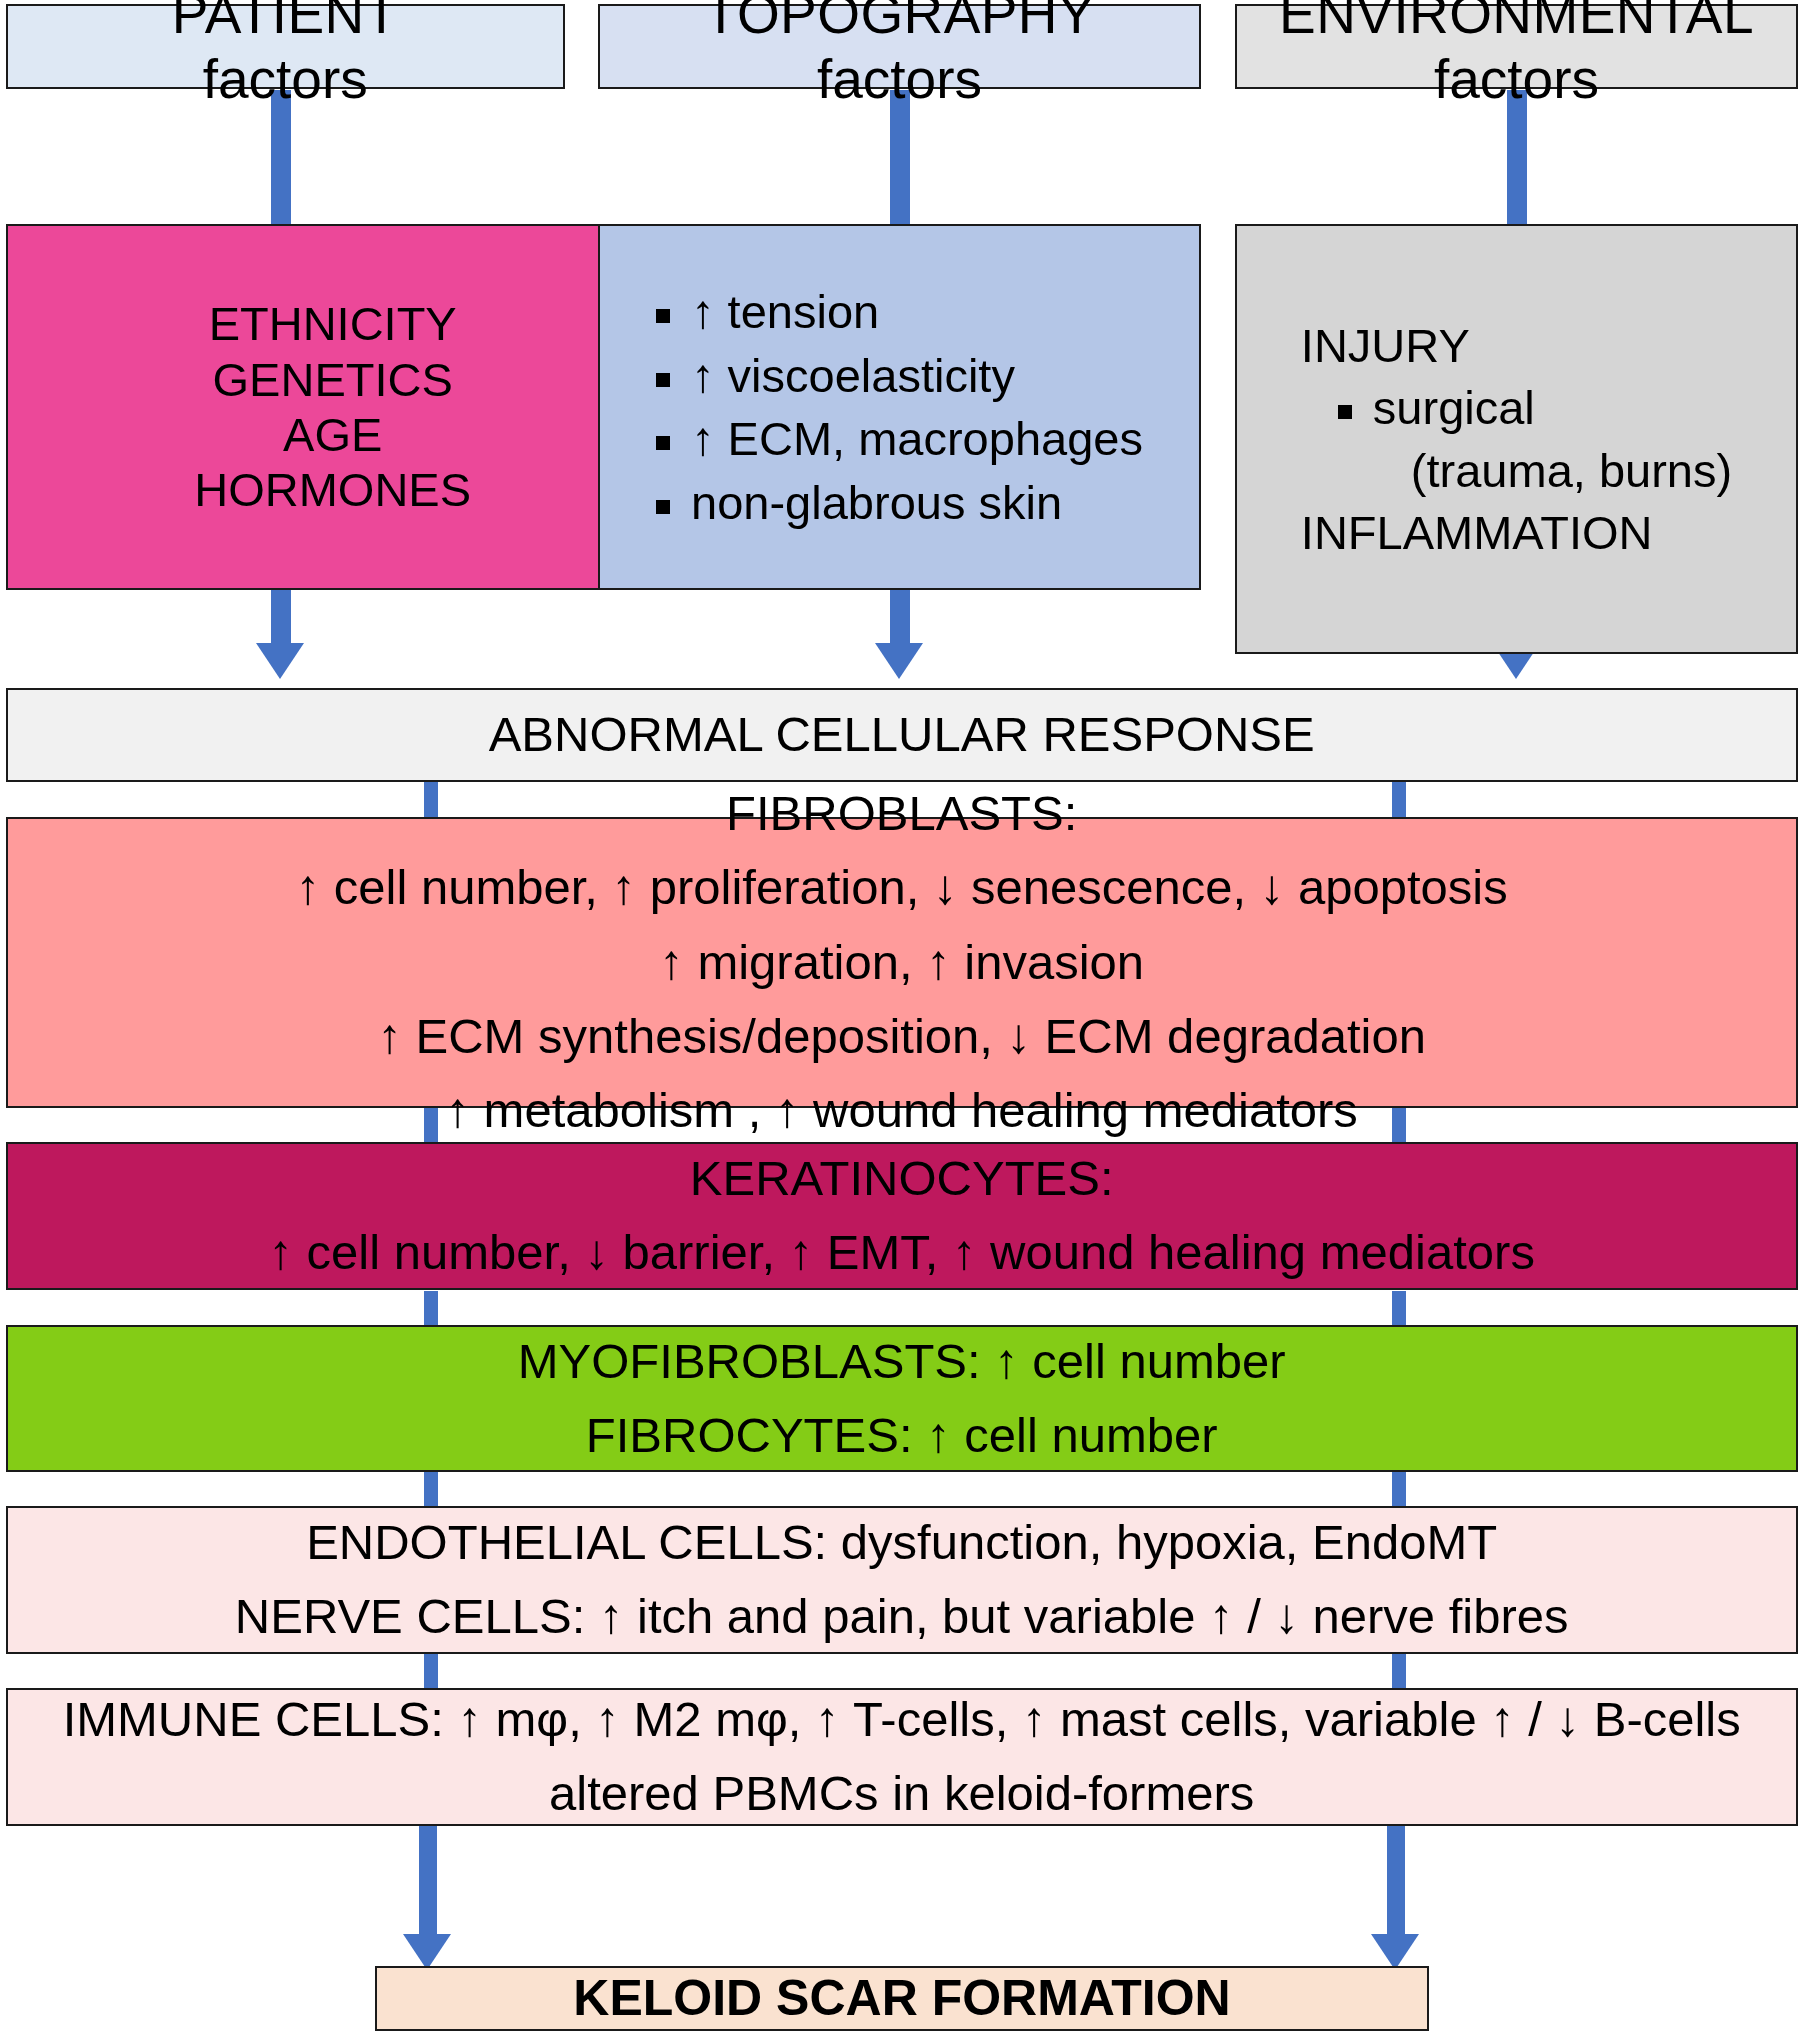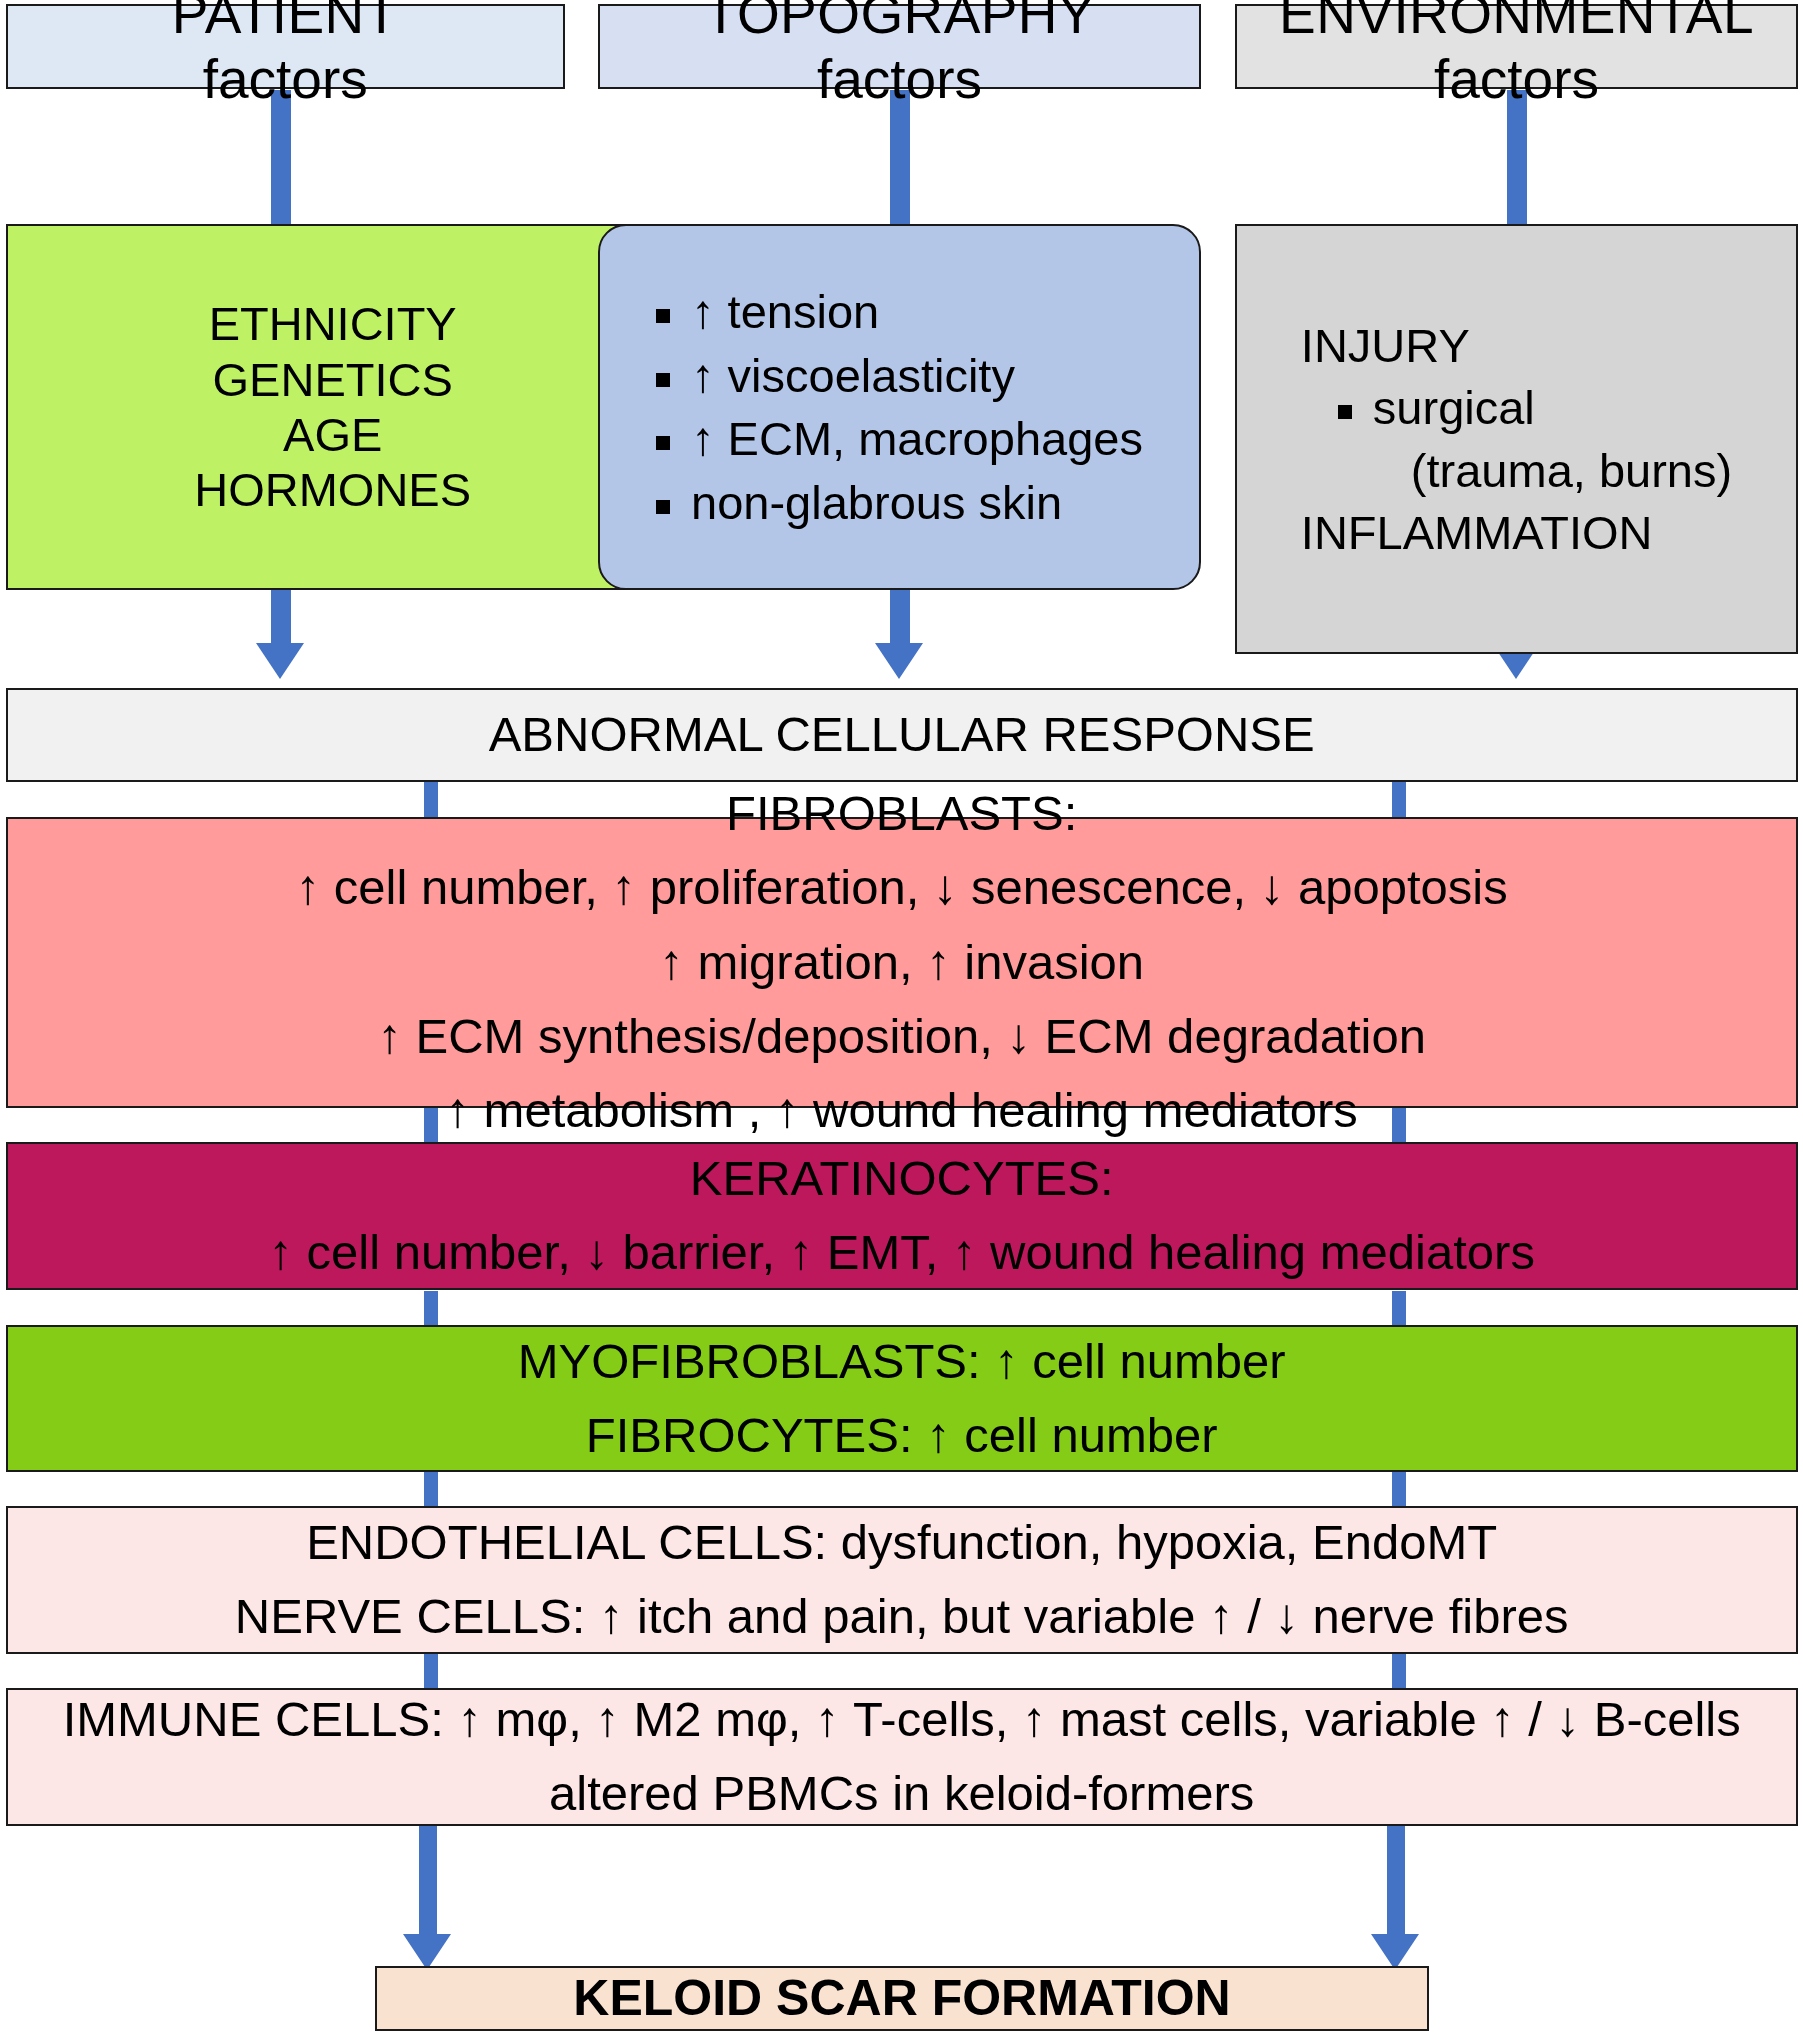--- a/index.html
+++ b/index.html
@@ -116,28 +116,28 @@
 
   <div class="box top-box" style="left:1235px; top:4.1px; width:563px; height:85px; background:#E2E2E2;">
     <span class="line cap">ENVIRONMENTAL</span>
     <span class="line">factors</span>
   </div>
 
   <div class="conn" style="left:271px; top:90px; width:19.5px; height:137px;"></div>
   <div class="conn" style="left:890px; top:90px; width:19.5px; height:137px;"></div>
   <div class="conn" style="left:1507px; top:90px; width:19.5px; height:137px;"></div>
 
-  <div class="box mid-box" style="left:5.7px; top:224px; width:654px; height:366px; background:#bef264;">
+  <div class="box mid-box" style="left:5.7px; top:224px; width:654px; height:366px; background:#ec4899;">
     <span class="line">ETHNICITY</span>
     <span class="line">GENETICS</span>
     <span class="line">AGE</span>
     <span class="line">HORMONES</span>
   </div>
 
-  <div class="box mid-box" style="left:598px; top:224px; width:603px; height:366px; background:#B4C6E7;border-radius:28px;">
+  <div class="box mid-box" style="left:598px; top:224px; width:603px; height:366px; background:#B4C6E7;">
     <div class="bullet-list">
       <div class="bullet-row">
         <span class="bullet-sq"></span>
         <span>↑ tension</span>
       </div>
       <div class="bullet-row">
         <span class="bullet-sq"></span>
         <span>↑ viscoelasticity</span>
       </div>
       <div class="bullet-row">

